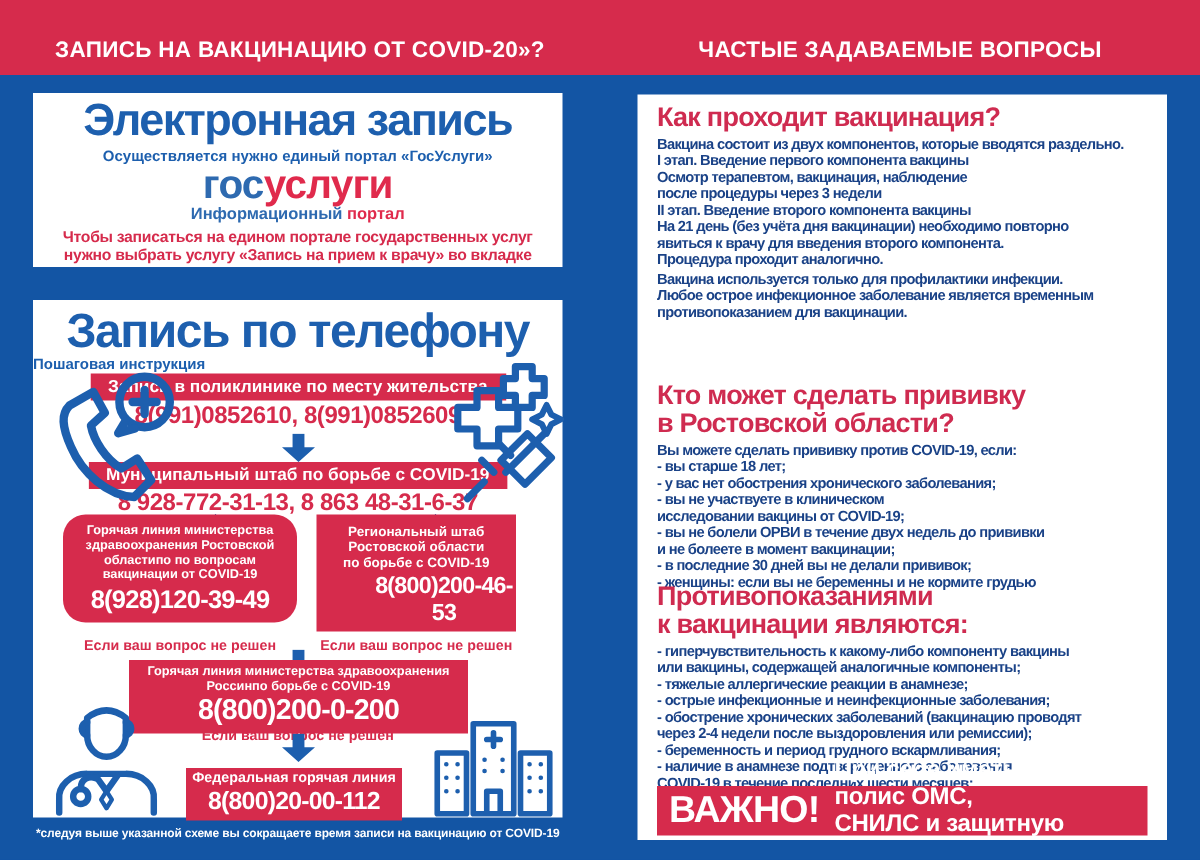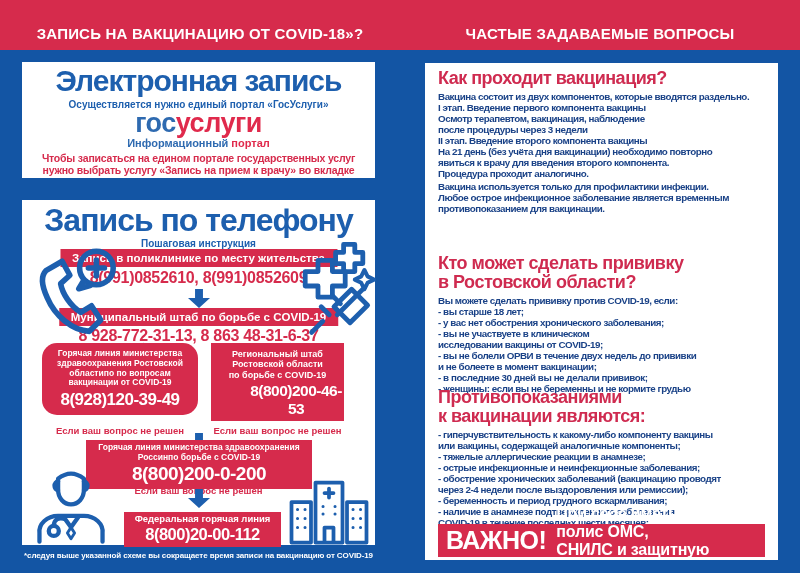--- a/index.html
+++ b/index.html
@@ -20,21 +20,21 @@
   .elec-title{font-size:30px;font-weight:bold;color:#1d5fae;letter-spacing:-1px;line-height:1;margin-top:4px;}
   .elec-sub{font-size:10px;font-weight:bold;color:#1d5fae;margin-top:3px;}
   .logo{font-size:27px;font-weight:bold;line-height:1;letter-spacing:-.5px;}
   .logo .lb{color:#2e6ab0}.logo .lr{color:#e02a4c}
   .logo-sub{font-size:11px;font-weight:bold;}
   .logo-sub .lb{color:#2e6ab0}.logo-sub .lr{color:#e02a4c}
   .elec-note{font-size:10.5px;font-weight:bold;color:#d62b4c;line-height:1.12;margin-top:4px;letter-spacing:-.2px;}
   
   .card-phone{left:22px;top:200px;width:353px;height:345px;}
   .cp-title{position:absolute;top:2px;width:100%;text-align:center;font-size:32px;font-weight:bold;color:#1d5fae;letter-spacing:-1px;}
-  .cp-sub{position:absolute;top:38px;width:100%;text-align:center;font-size:10px;font-weight:bold;color:#1d5fae;}
+  .cp-sub{position:absolute;top:38px;width:100%;font-size:10px;font-weight:bold;color:#1d5fae;}
   .redbar{position:absolute;left:50%;transform:translateX(-50%);background:#d62b4c;color:#fff;font-weight:bold;font-size:11.5px;padding:3px 12px;white-space:nowrap;}
   .rb1{top:49px}.rb2{top:108px}
   .phones{position:absolute;width:100%;text-align:center;font-weight:bold;color:#d62b4c;font-size:16px;letter-spacing:-.3px;}
   .ph1{top:69px}.ph2{top:127px}
   .arrow{position:absolute;width:22px;height:19px;background:#1d5fae;
     clip-path:polygon(32% 0,68% 0,68% 48%,100% 48%,50% 100%,0 48%,32% 48%);}
   .ar1{top:89px;left:166px;}
   .ar-dl{top:143px;left:108px;transform:rotate(38deg);}
   .ar-dr{top:143px;left:260px;transform:rotate(-38deg);}
   .ar2{top:233px;left:166px;}
@@ -44,21 +44,21 @@
   .redbox .tel{font-weight:bold;letter-spacing:-.5px;}
   .bx-left{left:20px;top:143px;width:156px;height:72px;padding-top:6px;border-radius:15px;}
   .bx-left .lbl{font-size:8.5px;}
   .bx-left .tel{font-size:17px;margin-top:2px;}
   .bx-right{left:189px;top:143px;width:133px;height:78px;padding-top:6px;}
   .bx-right .lbl{font-size:9px;}
   .bx-right .tel{font-size:15.5px;line-height:1.15;margin-top:2px;padding-left:37px;}
   .bx-rus{left:64px;top:240px;width:226px;padding:3px 4px 4px;}
   .bx-rus .lbl{font-size:8.5px;}
   .bx-rus .tel{font-size:19px;}
-  .bx-fed{left:102px;top:312px;width:157px;padding:2px 4px 3px;}
+  .bx-fed{left:102px;top:312px;width:144px;padding:2px 4px 3px;}
   .bx-fed .lbl{font-size:9.5px;}
   .bx-fed .tel{font-size:16.5px;}
   .cap{position:absolute;font-size:9.5px;font-weight:bold;color:#d62b4c;text-align:center;}
   .cap-l{left:20px;width:156px;top:225px;}
   .cap-r{left:189px;width:133px;top:225px;}
   .cap-c{left:0;width:100%;top:285px;}
   .icon{position:absolute;}
   .ic-phone{left:4px;top:44px;}
   .ic-med{left:272px;top:38px;}
   .ic-doc{left:6px;top:260px;}
@@ -75,21 +75,21 @@
   .imp-label{font-size:25px;font-weight:bold;letter-spacing:-.5px;margin-right:10px;white-space:nowrap;}
   .imp-text{font-size:16px;font-weight:bold;line-height:1.12;letter-spacing:-.2px;}
   svg{display:block;}
 </style>
 </head>
 <body>
 
 <div>
 
   <header class="topbar">
-    <div class="topbar-half">ЗАПИСЬ НА ВАКЦИНАЦИЮ ОТ COVID-18»?</div>
+    <div class="topbar-half">ЗАПИСЬ НА ВАКЦИНАЦИЮ ОТ COVID-20»?</div>
     <div class="topbar-half">ЧАСТЫЕ ЗАДАВАЕМЫЕ ВОПРОСЫ</div>
   </header>
 
   <section class="card card-elec">
     <div class="elec-title">Электронная запись</div>
     <div class="elec-sub">Осуществляется нужно единый портал «ГосУслуги»</div>
     <div class="logo"><span class="lb">гос</span><span class="lr">услуги</span></div>
     <div class="logo-sub"><span class="lb">Информационный</span><span class="lr"> портал</span></div>
     <div class="elec-note pre">Чтобы записаться на едином портале государственных услуг
 нужно выбрать услугу «Запись на прием к врачу» во вкладке

